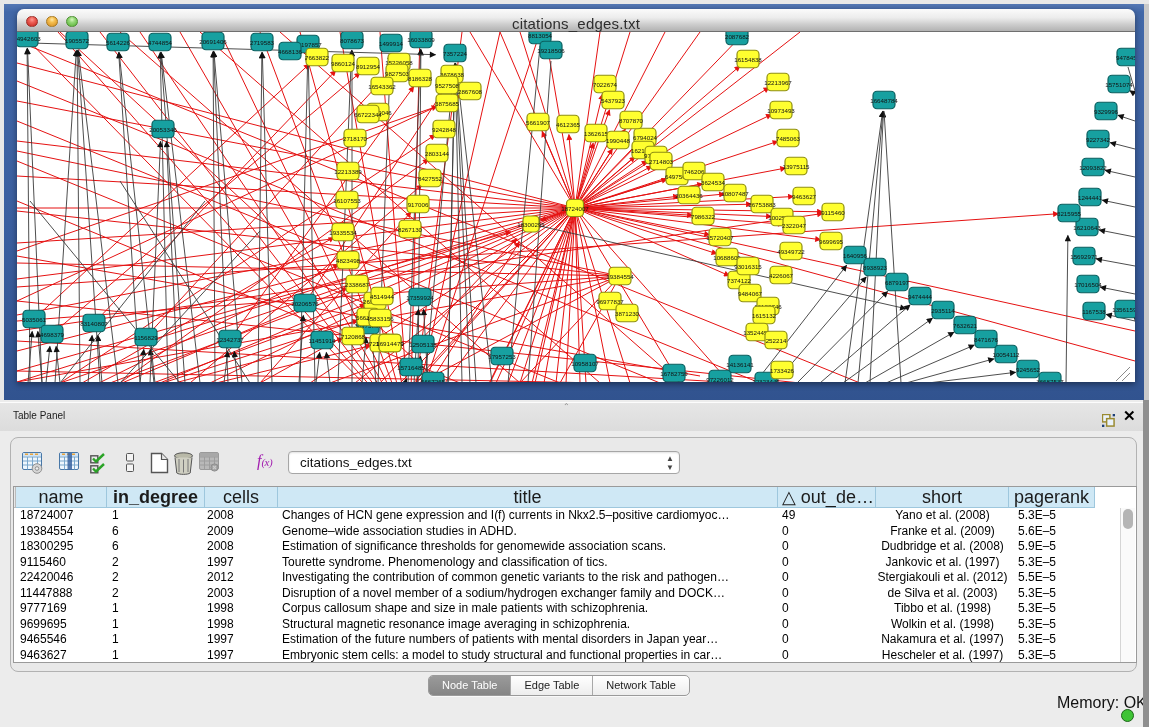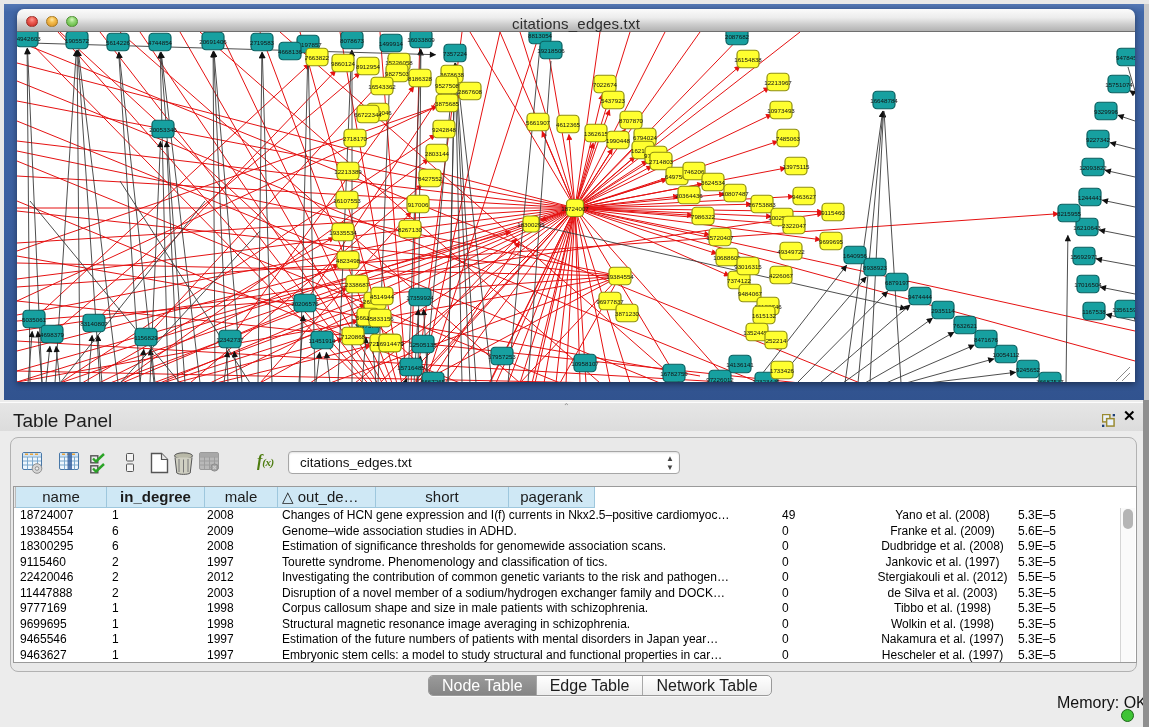--- a/index.html
+++ b/index.html
@@ -18,53 +18,53 @@
 .btn { position:absolute; top:6.5px; width:11.5px; height:11.5px; border-radius:50%; }
 #b1 { left:9px;  background:radial-gradient(circle at 50% 30%, #ff9a93 0%, #ee6158 35%, #d33a32 75%, #9c241e 100%); border:0.5px solid #9c2e28;}
 #b2 { left:29px; background:radial-gradient(circle at 50% 30%, #ffe9a8 0%, #f5bf4f 35%, #e09f33 75%, #a8741c 100%); border:0.5px solid #a8791f;}
 #b3 { left:49px; background:radial-gradient(circle at 50% 30%, #d7f8c0 0%, #95d878 35%, #6cbf4c 75%, #47892c 100%); border:0.5px solid #4e8f33;}
 #canvas { position:absolute; left:0; top:23px; width:1118px; height:350px; background:#fff; overflow:hidden; }
 .nl { font-size:6.2px; fill:#131313; text-anchor:middle; font-family:"Liberation Sans",sans-serif; }
 
 #tpanel { position:absolute; left:0; top:400px; width:1149px; height:327px; background:#ececec; }
 #tphead { position:absolute; left:0; top:1.5px; width:1143px; height:29px;
   background:linear-gradient(180deg,#e6e6e6,#dcdcdc); border-top:1px solid #fcfcfc; }
-#tphead .t { position:absolute; left:13px; top:7px; font-size:19px; color:#1c1c1c; }
+#tphead .t { position:absolute; left:13px; top:7px; font-size:10px; color:#1c1c1c; }
 #fload { position:absolute; left:1102px; top:11px; width:13px; height:13px; }
 #xclose { position:absolute; left:1123px; top:4px; font-size:15px; font-weight:bold; color:#000; }
 #panel { position:absolute; left:10px; top:37px; width:1127px; height:235px;
   background:#e9e9e9; border:1px solid #b2b2b2; border-radius:8px; }
 #toolbar { position:absolute; left:0; top:8px; width:100%; height:32px; }
 #combo { position:absolute; left:277px; top:5px; width:392px; height:23px; background:#fff;
   border:1px solid #a6a6a6; border-radius:4px; font-size:13.5px; color:#111;
   line-height:21px; padding-left:11px; box-shadow:inset 0 1px 2px rgba(0,0,0,.12); }
 #combo .st { position:absolute; right:5px; top:2px; font-size:8px; color:#444; line-height:9px; text-align:center; }
 #tbl { position:absolute; left:2px; top:48px; width:1124px; height:177px; background:#fff;
   border:1px solid #9a9a9a; overflow:hidden; }
 #thead { position:absolute; left:0; top:0; width:100%; height:21px; display:flex;
-  font-size:15px; color:#1b1b1b; }
+  font-size:18px; color:#1b1b1b; }
 #thead div { background:#cfe8f5; border-right:1px solid #9ec7dd; border-bottom:1px solid #9ec7dd;
   text-align:center; line-height:20px; height:21px; }
 #thead .rh { width:2px; background:#e8e8e8; border-right:1px solid #bbb; border-bottom:1px solid #bbb; }
 #thead .h0 { width:91px; } #thead .h1 { width:98px;font-weight:bold; } #thead .h2 { width:73px; }
 #thead .h3 { width:500px; } #thead .h4 { width:98px; text-align:left; padding-left:4px; }
 #thead .h5 { width:133px; } #thead .h6 { width:86px; }
 #thead .fill { background:#fff; border:none; flex:1; }
 #tbody { position:absolute; left:2px; top:21px; width:1100px; }
 .tr { display:flex; height:15.5px; font-size:12px; color:#000; white-space:nowrap; }
 .tr div { overflow:hidden; }
 .c0 { width:91px; padding-left:4px; } .c1 { width:98px; padding-left:5px; }
 .c2 { width:73px; padding-left:2px; } .c3 { width:500px; padding-left:4px; }
 .c4 { width:98px; padding-left:4px; } .c5 { width:133px; text-align:center; overflow:visible!important; }
 .c6 { width:86px; padding-left:0px;margin-left:9px; }
 #vsb { position:absolute; right:1px; top:21px; width:15px; height:155px; background:#fafafa;
   border-left:1px solid #d5d5d5; }
 #vsb .th { position:absolute; left:2px; top:1px; width:10px; height:20px; background:#b5b5b5; border-radius:5px; }
 #tabs { position:absolute; left:428px; top:275px; height:21px; display:flex;
-  border:1px solid #9a9a9a; border-radius:5px; overflow:hidden; font-size:16px;
+  border:1px solid #9a9a9a; border-radius:5px; overflow:hidden; font-size:11px;
   background:linear-gradient(180deg,#ffffff,#ededed); box-shadow:0 1px 0 rgba(255,255,255,.7); }
 #tabs div { padding:0 13px; line-height:19px; color:#1c1c1c; border-right:1px solid #a8a8a8; }
 #tabs .sel { background:linear-gradient(180deg,#9a9a9a,#858585); color:#fff; }
 #tabs div:last-child { border-right:none; }
 #mem { position:absolute; left:1057px; top:294px; font-size:16px; color:#111; }
 #dot { position:absolute; left:1121px; top:309px; width:13px; height:13px; border-radius:50%;
   background:#3fc435; border:1.5px solid #1e661a; }
 .icon { position:absolute; top:6px; }
 </style></head><body>
 <div id="desktop"></div>
@@ -906,29 +906,30 @@
           <path d="M2 5.5l1.8 15.5c2 1.8 11.4 1.8 13.4 0L19 5.5" fill="#cfcfc2" stroke="#555"></path>
           <path d="M6 7v13M10.5 7.5v13M15 7v13" stroke="#777" fill="none"></path>
         </svg>
       <svg class="icon" style="left:188px" width="21" height="22" viewBox="0 0 21 22">
           <rect x="0.5" y="0.5" width="19" height="17" rx="1.5" fill="#b9b9b9" stroke="#9a9a9a"></rect>
           <rect x="1" y="1" width="18" height="3.5" fill="#a8a8a8"></rect>
           <path d="M1 5h18M1 9h18M1 13h18M5.5 5v12.5M10.5 5v12.5M15.5 5v12.5" stroke="#9d9d9d" fill="none"></path>
           <circle cx="15.5" cy="15.5" r="3.6" fill="#a2a2a2" stroke="#8e8e8e"></circle>
           <path d="M14 14l3 3M17 14l-3 3" stroke="#c9c9c9" stroke-width="1.1"></path>
         </svg>
-      <div class="icon" style="left:246px; top:6px; font-size:16px; font-style:italic; font-weight:bold; color:#4d7c0f; font-family:'Liberation Serif',serif;">f<span style="font-size:11px; letter-spacing:-0.5px;">(x)</span></div>
+      <div class="icon" style="left:246px; top:6px; font-size:16px; font-style:italic; font-weight:normal; color:#a21caf; font-family:'Liberation Serif',serif;">f<span style="font-size:11px; letter-spacing:-0.5px;">(x)</span></div>
       <div id="combo">citations_edges.txt<div class="st">▲<br>▼</div></div>
     </div>
     <div id="tbl">
       <div id="thead">
           <div class="rh"></div>
           <div class="h0">name</div>
           <div class="h1">in_degree</div>
-          <div class="h2">male</div>
+          <div class="h2">cells</div>
+          <div class="h3">title</div>
           <div class="h4">△ out_de…</div>
           <div class="h5">short</div>
           <div class="h6">pagerank</div>
           <div class="fill"></div>
         </div>
       <div id="tbody">
 <div class="tr">
             <div class="c0">18724007</div>
             <div class="c1">1</div>
             <div class="c2">2008</div>

